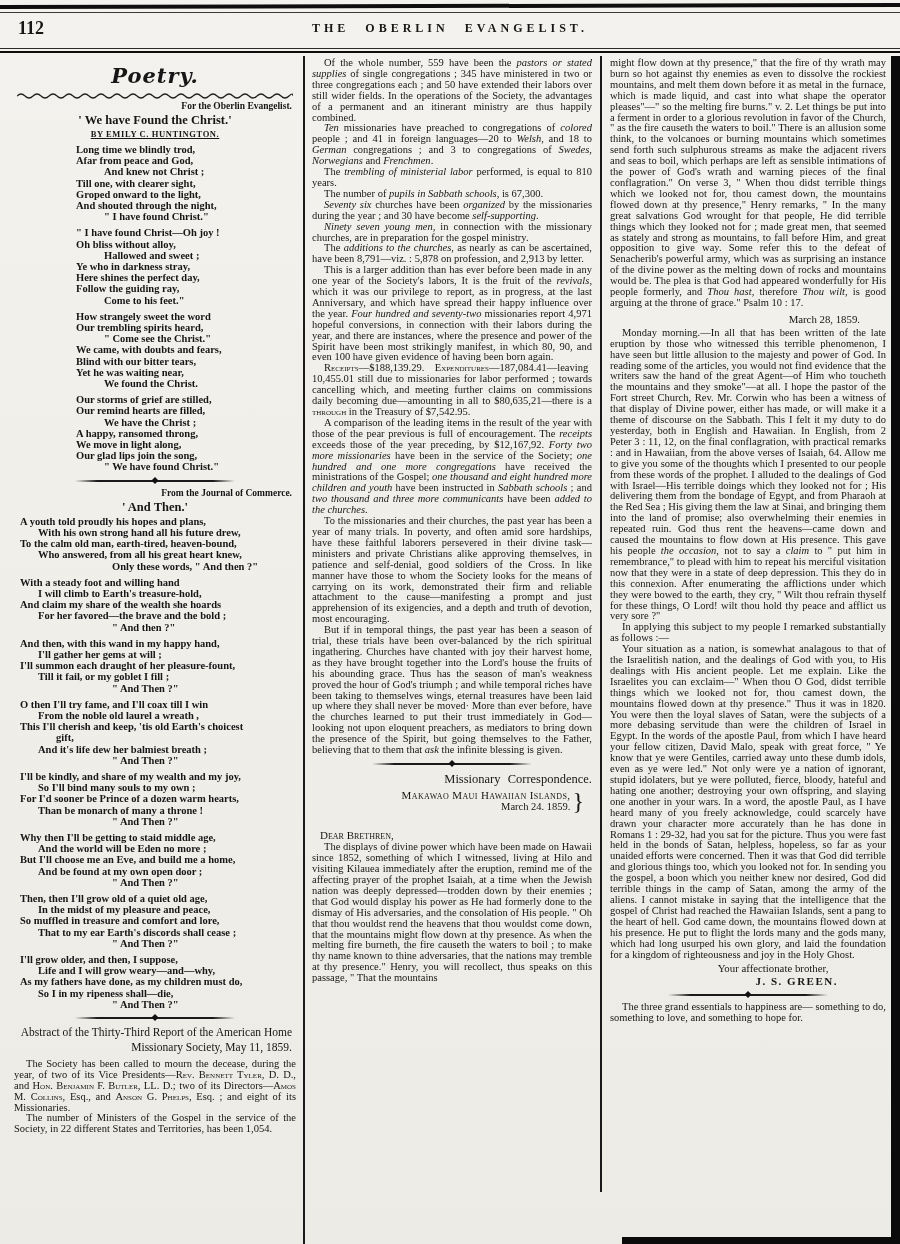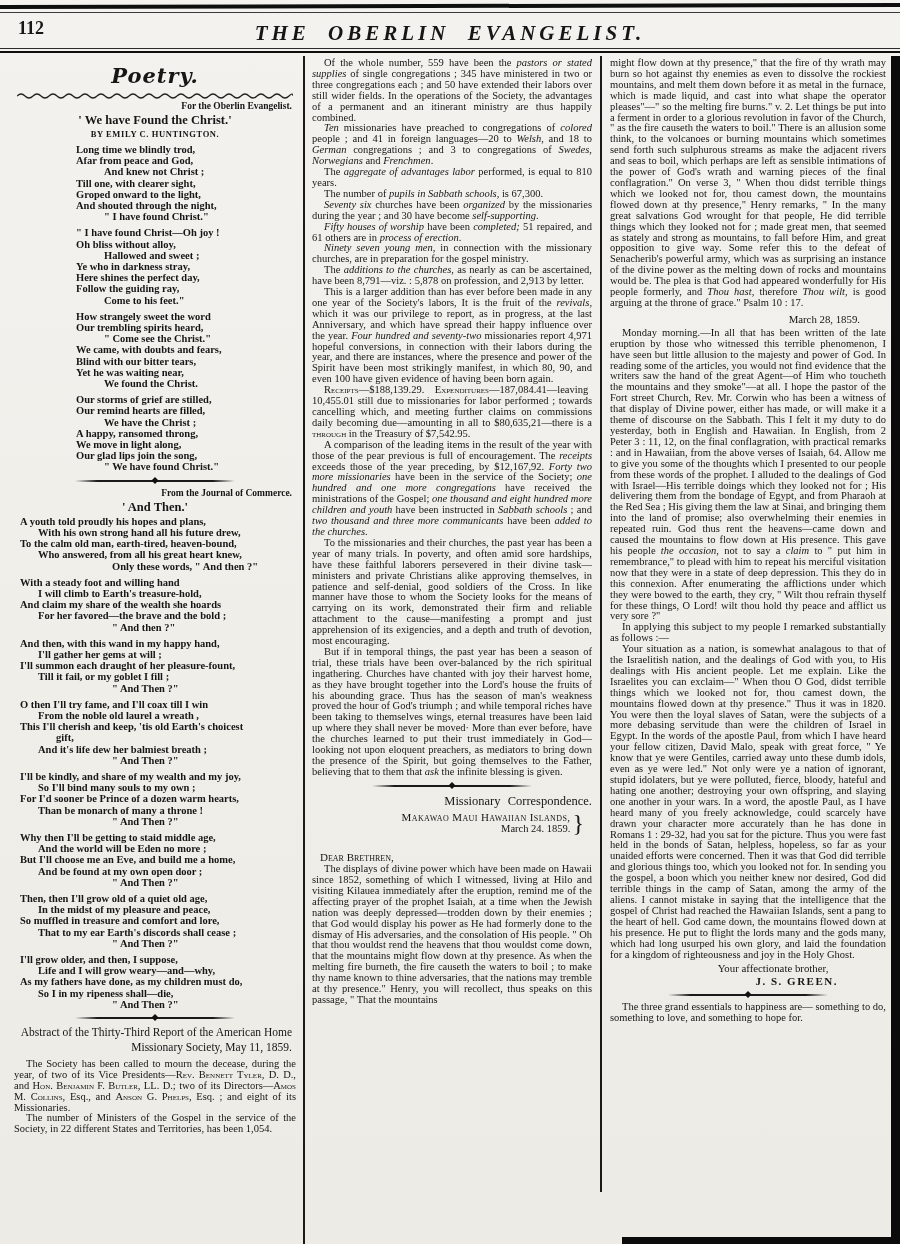--- a/index.html
+++ b/index.html
@@ -11,37 +11,37 @@
   .rt2{position:absolute;left:0;top:12px;width:100%;height:1px;background:#3a3a3a;}
   .rm1{position:absolute;left:0;top:48px;width:100%;height:1px;background:#2b2b2b;}
   .rm2{position:absolute;left:0;top:51px;width:100%;height:2px;background:#0e0e0e;}
   .vr1{position:absolute;left:303px;top:56px;bottom:0;width:2px;background:#1a1a1a;}
   .vr2{position:absolute;left:600px;top:56px;height:1136px;width:2px;background:#1a1a1a;}
   .sbr{position:absolute;left:891px;top:56px;bottom:0;width:9px;background:#0b0b0b;}
   .sbb{position:absolute;left:622px;bottom:0;right:0;height:7px;background:#0b0b0b;}
   
   .pageno{position:absolute;left:18px;top:18px;font-size:18px;font-weight:bold;}
   .masthead{position:absolute;left:0;right:0;top:21px;margin:0;text-align:center;
-            font-size:21px;font-weight:bold;letter-spacing:4px;word-spacing:9px;font-style:italic;}
+            font-size:12px;font-weight:bold;letter-spacing:4px;word-spacing:9px;}
   
   .col{position:absolute;top:58px;bottom:4px;overflow:hidden;text-align:justify;}
   .col1{left:14px;width:282px;}
   .col2{left:312px;width:280px;}
   .col3{left:610px;width:276px;}
   
   .paras p{margin:0;font-size:10.5px;line-height:10.9px;text-indent:12px;}
   .paras p.noind{text-indent:0;}
   .sc{font-variant:small-caps;}
   
   .poetry-head{text-align:center;font-family:"DejaVu Serif",serif;font-weight:bold;font-style:italic;
                font-size:21px;margin:5px 0 3px;letter-spacing:1px;}
   .wavy{display:block;margin:0 auto 2px;}
   .credit{text-align:right;font-weight:bold;font-size:9.5px;margin:2px 4px 1px 0;}
   .poem-title{text-align:center;font-weight:bold;font-size:12.5px;margin:2px 0 1px;}
-  .byline{text-align:center;font-weight:bold;font-size:8.5px;letter-spacing:.6px;margin:0 0 5px;}
+  .byline{text-align:center;font-weight:bold;font-size:8.5px;letter-spacing:.6px;margin:0 0 5px;text-decoration:underline;}
   .poem{text-align:left;font-weight:bold;font-size:10.5px;line-height:11.2px;}
   .poem .pl{white-space:nowrap;}
   .p1 .pl{padding-left:62px;}  .p1 .ind1{padding-left:90px;}
   .p2 .pl{padding-left:6px;}   .p2 .ind1{padding-left:24px;}
   .p2 .ind2{padding-left:98px;}.p2 .ind3{padding-left:42px;}
   .poem .gap{margin-top:5px;}
   
   .tdiv{position:relative;height:2px;margin:7px auto 6px;width:160px;
         background:linear-gradient(90deg,rgba(0,0,0,0),#1a1a1a 14%,#1a1a1a 86%,rgba(0,0,0,0));}
   .tdiv::after{content:"";position:absolute;left:50%;top:-2px;width:5px;height:5px;
@@ -167,24 +167,23 @@
     <p>The Society has been called to mourn the decease, during the year, of two of its Vice Presidents—<span class="sc">Rev. Bennett Tyler</span>, D. D., and <span class="sc">Hon. Benjamin F. Butler</span>, LL. D.; two of its Directors—<span class="sc">Amos M. Collins</span>, Esq., and <span class="sc">Anson G. Phelps</span>, Esq. ; and eight of its Missionaries.</p>
         <p>The number of Ministers of the Gospel in the service of the Society, in 22 different States and Territories, has been 1,054.</p>
       </div>
   </div>
 
   <div class="col col2">
     <div class="paras">
 
     <p>Of the whole number, 559 have been the <i>pastors or stated supplies</i> of single congregations ; 345 have ministered in two or three congregations each ; and 50 have extended their labors over still wider fields. In the operations of the Society, the advantages of a permanent and an itinerant ministry are thus happily combined.</p>
         <p><i>Ten</i> missionaries have preached to congregations of <i>colored</i> people ; and 41 in foreign languages—20 to <i>Welsh</i>, and 18 to <i>German</i> congregations ; and 3 to congregations of <i>Swedes, Norwegians</i> and <i>Frenchmen</i>.</p>
-        <p>The <i>aggregate of advantages labor</i> performed, is equal to 810 years.</p>
+        <p>The <i>trembling of ministerial labor</i> performed, is equal to 810 years.</p>
         <p>The number of <i>pupils in Sabbath schools</i>, is 67,300.</p>
         <p><i>Seventy six</i> churches have been <i>organized</i> by the missionaries during the year ; and 30 have become <i>self-supporting</i>.</p>
-        <p><i>Fifty houses of worship</i> have been <i>completed;</i> 51 repaired, and 61 others are in <i>process of erection</i>.</p>
         <p><i>Ninety seven young men</i>, in connection with the missionary churches, are in preparation for the gospel ministry.</p>
         <p>The <i>additions to the churches</i>, as nearly as can be ascertained, have been 8,791—viz. : 5,878 on profession, and 2,913 by letter.</p>
         <p>This is a larger addition than has ever before been made in any one year of the Society's labors, It is the fruit of the <i>revivals</i>, which it was our privilege to report, as in progress, at the last Anniversary, and which have spread their happy influence over the year. <i>Four hundred and seventy-two</i> missionaries report 4,971 hopeful conversions, in connection with their labors during the year, and there are instances, where the presence and power of the Spirit have been most strikingly manifest, in which 80, 90, and even 100 have given evidence of having been born again.</p>
         <p><span class="sc">Receipts</span>—$188,139.29. <span class="sc">Expenditures</span>—187,084.41—leaving 10,455.01 still due to missionaries for labor performed ; towards cancelling which, and meeting further claims on commissions daily becoming due—amounting in all to $80,635,21—there is a <span class="sc">through</span> in the Treasury of $7,542.95.</p>
         <p>A comparison of the leading items in the result of the year with those of the pear previous is full of encouragement. The <i>receipts</i> exceeds those of the year preceding, by $12,167,92. <i>Forty two more missionaries</i> have been in the service of the Society; <i>one hundred and one more congregations</i> have received the ministrations of the Gospel; <i>one thousand and eight hundred more children and youth</i> have been instructed in <i>Sabbath schools</i> ; and <i>two thousand and three more communicants</i> have been <i>added to the churches</i>.</p>
         <p>To the missionaries and their churches, the past year has been a year of many trials. In poverty, and often amid sore hardships, have these faithful laborers persevered in their divine task—ministers and private Christians alike approving themselves, in patience and self-denial, good soldiers of the Cross. In like manner have those to whom the Society looks for the means of carrying on its work, demonstrated their firm and reliable attachment to the cause—manifesting a prompt and just apprehension of its exigencies, and a depth and truth of devotion, most encouraging.</p>
         <p>But if in temporal things, the past year has been a season of trial, these trials have been over-balanced by the rich spiritual ingathering. Churches have chanted with joy their harvest home, as they have brought together into the Lord's house the fruits of his abounding grace. Thus has the season of man's weakness proved the hour of God's triumph ; and while temporal riches have been taking to themselves wings, eternal treasures have been laid up where they shall never be moved· More than ever before, have the churches learned to put their trust immediately in God—looking not upon eloquent preachers, as mediators to bring down the presence of the Spirit, but going themselves to the Father, believing that to them that <i>ask</i> the infinite blessing is given.</p>
       </div>
     <div class="tdiv"></div>
     <div class="art-head mc">Missionary Correspondence.</div>

